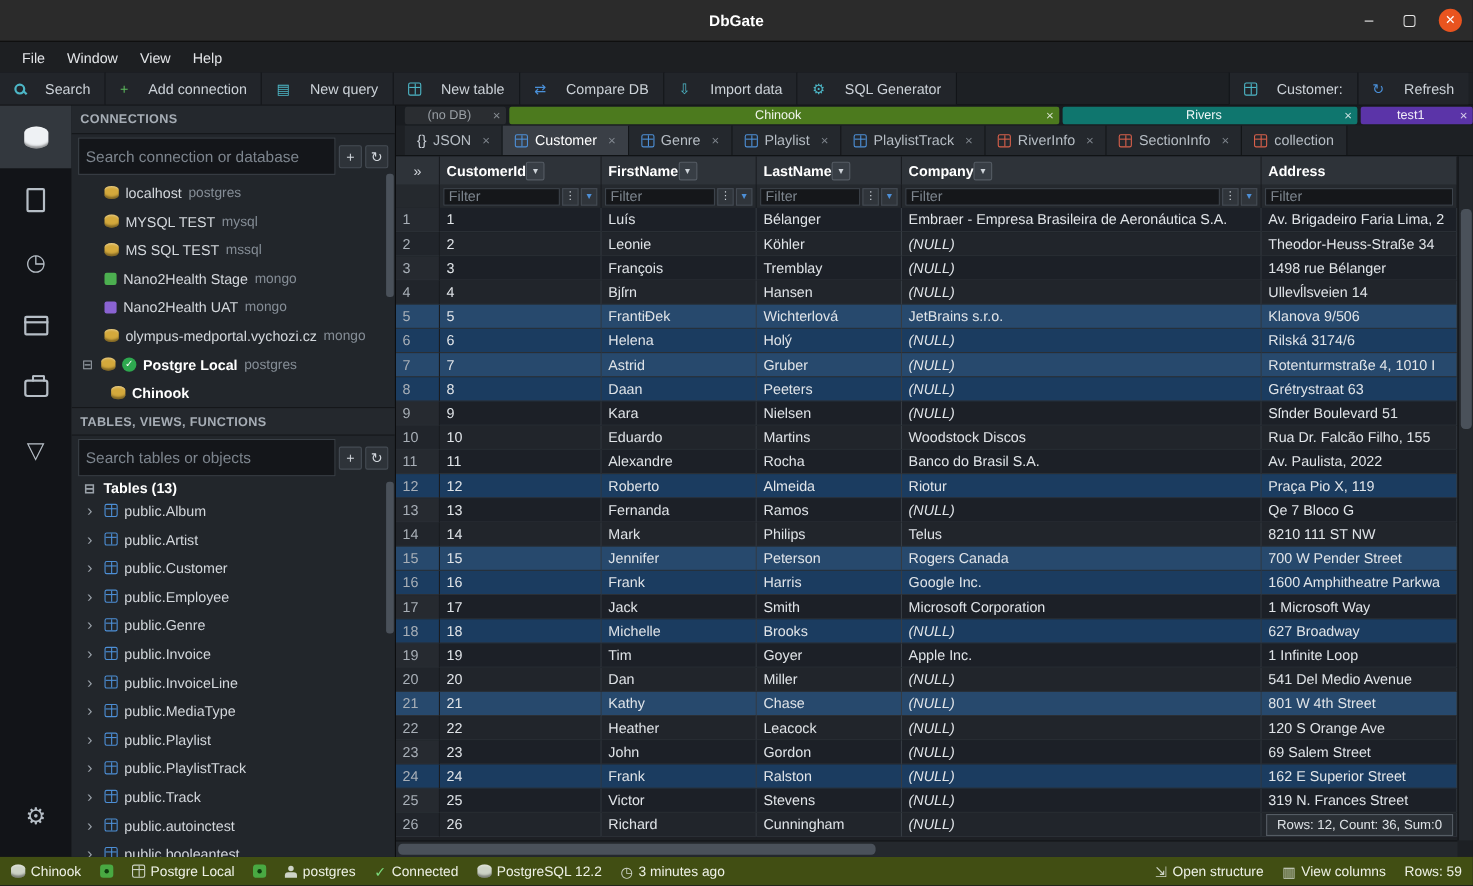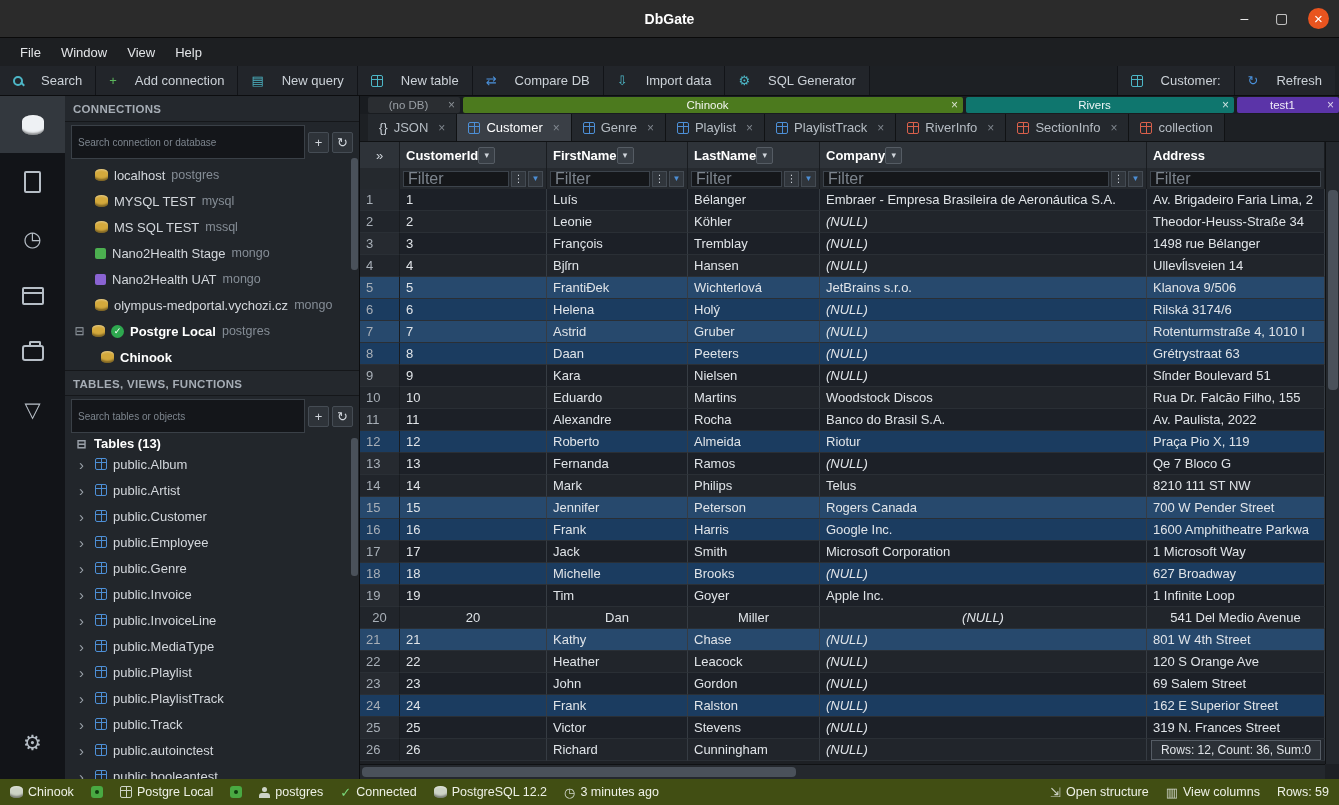--- a/index.html
+++ b/index.html
@@ -34,21 +34,21 @@
 .rail-gear{margin-top:auto;margin-bottom:8px}
 
 
 .leftpanel{width:295px;background:#22262b;border-right:1px solid #0c0d0f;display:flex;
   flex-direction:column;flex:none;position:relative;overflow:hidden}
 .sec-header{height:26px;line-height:26px;padding-left:8px;font-size:11.5px;font-weight:600;
   letter-spacing:.3px;color:#a6adb5;background:#24282d;border-bottom:1px solid #15171a;flex:none}
 .sec-header.bordered{border-top:1px solid #15171a}
 .search-row{display:flex;gap:3px;padding:3px 6px;flex:none;align-items:center}
 .search-input{flex:1;min-width:0;height:21px;background:#14161a;border:1px solid #3a4047;
-  color:#cfd4da;font-size:10px;padding:16px 6px;font-family:"Liberation Sans",sans-serif}
+  color:#cfd4da;font-size:14px;padding:16px 6px;font-family:"Liberation Sans",sans-serif}
 .search-input::placeholder{color:#7d858e}
 .sq-btn{width:21px;height:21px;flex:none;background:#2e3339;border:1px solid #454c54;color:#d0d5db;
   text-align:center;line-height:19px;border-radius:2px;font-size:13px}
 .tree{flex:none}
 .tree-item{height:26px;display:flex;align-items:center;gap:6px;padding-left:30px;
   white-space:nowrap;overflow:hidden;color:#d3d7dc}
 .tree-item.tbl{padding-left:14px}
 .tree-item .bold,.bold{font-weight:700;color:#fff}
 .suffix{color:#858d96;font-size:12.5px}
 .tree-group{height:26px;display:flex;align-items:center;gap:6px;padding-left:10px;font-weight:700;color:#fff}
@@ -76,21 +76,21 @@
 .g-head{height:26px}
 .g-head .g-cell{background:#2e3339;font-weight:700;color:#fff;display:flex;align-items:center;
   border-right:1px solid #191c20;padding:0 6px;height:26px;overflow:hidden;white-space:nowrap}
 .g-head .g-num{justify-content:center;font-weight:400;color:#cfd4da;padding:0}
 .dd-btn{width:17px;height:17px;flex:none;background:#383e45;border:1px solid #555c64;border-radius:2px;
   color:#cfd4da;font-size:9px;display:flex;align-items:center;justify-content:center;font-weight:400}
 .g-filter{height:21px}
 .g-filter .g-cell{background:#25292e;display:flex;align-items:center;gap:2px;
   border-right:1px solid #191c20;padding:2px 3px;height:21px}
 .f-input{flex:1;min-width:0;height:16px;background:#15171a;border:1px solid #3c434b;color:#ffffff;
-  font-size:16px;padding:0 4px;font-family:"Liberation Sans",sans-serif}
+  font-size:13px;padding:0 4px;font-family:"Liberation Sans",sans-serif}
 .f-input::placeholder{color:#7d858e}
 .f-btn{width:15px;height:16px;flex:none;background:#30353b;border:1px solid #444b53;color:#cfd4da;
   font-size:10px;line-height:14px;text-align:center}
 .f-btn.funnel{color:#4d8fd6;font-size:8px}
 .g-body{flex:1;overflow:hidden;position:relative}
 .g-body .g-row{height:22px}
 .g-body .g-cell{height:22px;line-height:21px;padding:0 6px;overflow:hidden;white-space:nowrap;
   border-right:1px solid #363c43;border-bottom:1px solid #2a2f35;background:#1c2027;color:#e0e4e8}
 .g-body .g-row:nth-child(even) .g-cell{background:#21252b}
 .g-body .g-row.sel .g-cell{background:#27496d}
@@ -615,21 +615,21 @@
               <div class="g-cell">627 Broadway</div>
             </div>
             <div class="g-row" style="grid-template-columns: 40px 147px 141px 132px 327px 178px;">
               <div class="g-cell g-num">19</div>
               <div class="g-cell id-cell">19</div>
               <div class="g-cell">Tim</div>
               <div class="g-cell">Goyer</div>
               <div class="g-cell">Apple Inc.</div>
               <div class="g-cell">1 Infinite Loop</div>
             </div>
-            <div class="g-row" style="grid-template-columns: 40px 147px 141px 132px 327px 178px; text-align: center;">
+            <div class="g-row" style="grid-template-columns: 40px 147px 141px 132px 327px 178px;">
               <div class="g-cell g-num">20</div>
               <div class="g-cell id-cell">20</div>
               <div class="g-cell">Dan</div>
               <div class="g-cell">Miller</div>
               <div class="g-cell null-val">(NULL)</div>
               <div class="g-cell">541 Del Medio Avenue</div>
             </div>
             <div class="g-row sel" style="grid-template-columns: 40px 147px 141px 132px 327px 178px;">
               <div class="g-cell g-num">21</div>
               <div class="g-cell id-cell">21</div>

